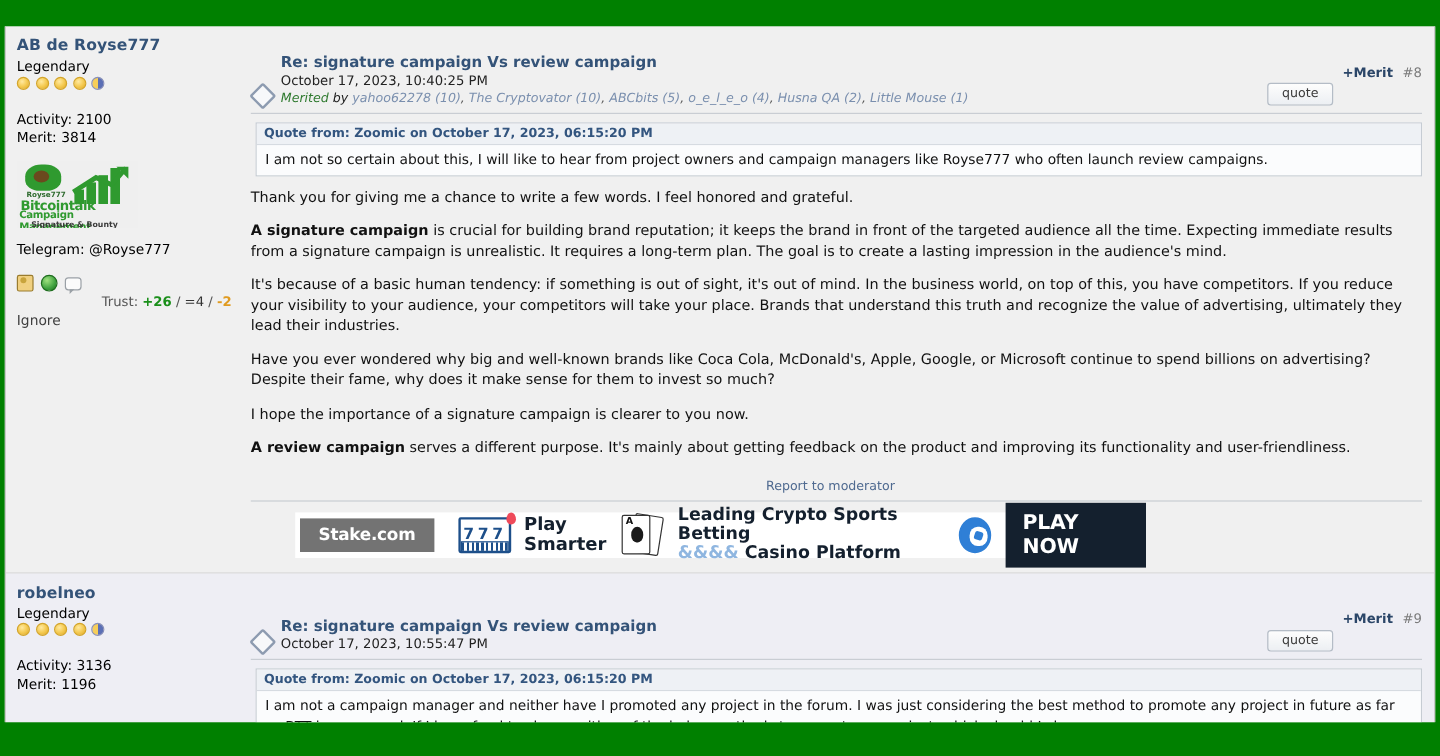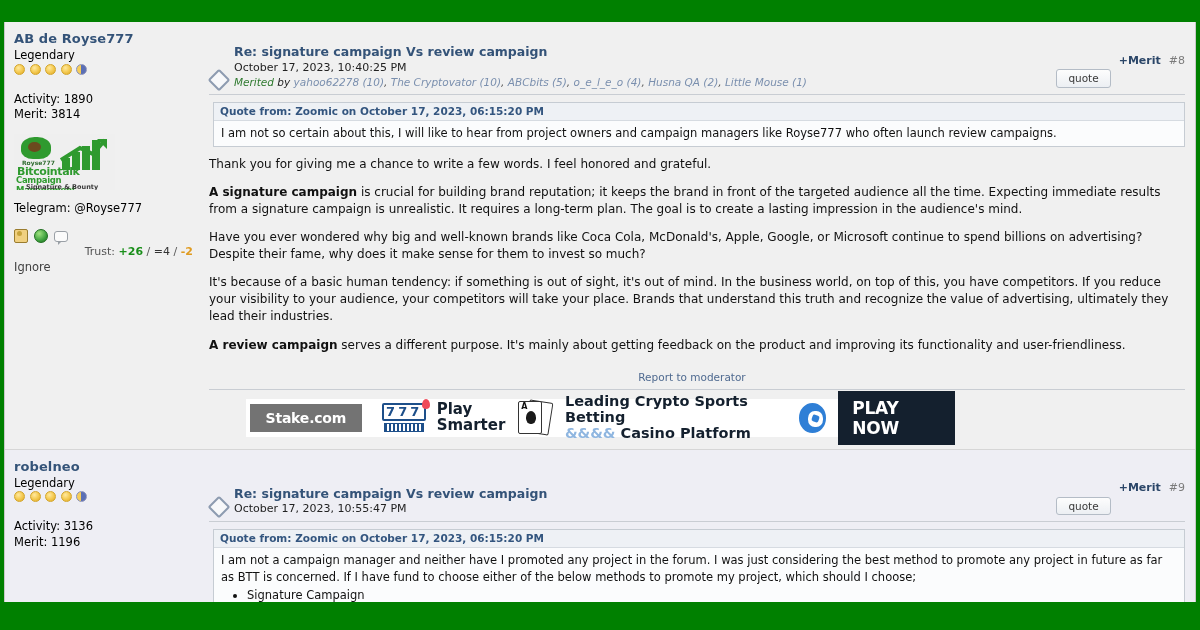--- a/index.html
+++ b/index.html
@@ -227,21 +227,21 @@
   .bn-stake {
     background: #737373; color:#fff;
     font-size: 14px; font-weight: bold;
     padding: 6px 16px; margin-left: 4px;
     letter-spacing: -.2px;
   }
   .bn-slot {
     width: 52px; height: 34px; margin-left: 18px; position: relative;
   }
   .bn-slot .screen {
-    position:absolute; left:2px; top:2px; width:44px; height:18px;
+    position:absolute; left:2px; top:2px; width:44px; height:30px;
     background:#fff; border:2px solid #1d4f8a; border-radius:2px;
     color:#1d4f8a; font-weight:bold; font-size:13px;
     display:flex; align-items:center; justify-content:center; letter-spacing:3px;
   }
   .bn-slot .base {
     position:absolute; left:4px; top:22px; width:40px; height:9px;
     background: repeating-linear-gradient(90deg,#1d4f8a 0 2px,#fff 2px 4px);
     border:1px solid #1d4f8a;
   }
   .bn-slot .pin {
@@ -304,21 +304,21 @@
         <div class="rank">Legendary</div>
         <div class="stars">
           <span class="star"></span>
           <span class="star"></span>
           <span class="star"></span>
           <span class="star"></span>
           <span class="star half"></span>
         </div>
 
         <div class="stats">
-          <div>Activity: 1890</div>
+          <div>Activity: 2100</div>
           <div>Merit: 3814</div>
         </div>
 
         <div class="sig-img">
           <div class="sig-royse">
             <div class="blob"></div>
             <div class="bars">
               <i style="height:12px"></i>
                 <i style="height:18px"></i>
                 <i style="height:24px"></i>
@@ -377,22 +377,23 @@
         <div class="quoteblock">
           <div class="quotehdr">Quote from: Zoomic on October 17, 2023, 06:15:20 PM</div>
           <div class="quotebody" id="q0">
               <p>I am not so certain about this, I will like to hear from project owners and campaign managers like Royse777 who often launch review campaigns.</p>
             </div>
         </div>
 
         <div class="bodytext" id="b0">
             <p>Thank you for giving me a chance to write a few words. I feel honored and grateful.</p>
             <p><b>A signature campaign</b> is crucial for building brand reputation; it keeps the brand in front of the targeted audience all the time. Expecting immediate results from a signature campaign is unrealistic. It requires a long-term plan. The goal is to create a lasting impression in the audience's mind.</p>
+            <p>It's because of a basic human tendency: if something is out of sight, it's out of mind. In the business world, on top of this, you have competitors. If you reduce your visibility to your audience, your competitors will take your place. Brands that understand this truth and recognize the value of advertising, ultimately they lead their industries.</p>
             <p>Have you ever wondered why big and well-known brands like Coca Cola, McDonald's, Apple, Google, or Microsoft continue to spend billions on advertising? Despite their fame, why does it make sense for them to invest so much?</p>
-            <p>It's because of a basic human tendency: if something is out of sight, it's out of mind. In the business world, on top of this, you have competitors. If you reduce your visibility to your audience, your competitors will take your place. Brands that understand this truth and recognize the value of advertising, ultimately they lead their industries.</p>
+            <p>I hope the importance of a signature campaign is clearer to you now.</p>
             <p><b>A review campaign</b> serves a different purpose. It's mainly about getting feedback on the product and improving its functionality and user-friendliness.</p>
           </div>
 
         <div class="reportline">Report to moderator</div>
         <hr class="botrule">
       </div>
     </div>
 
     <div class="bannerwrap">
       <div class="banner">

